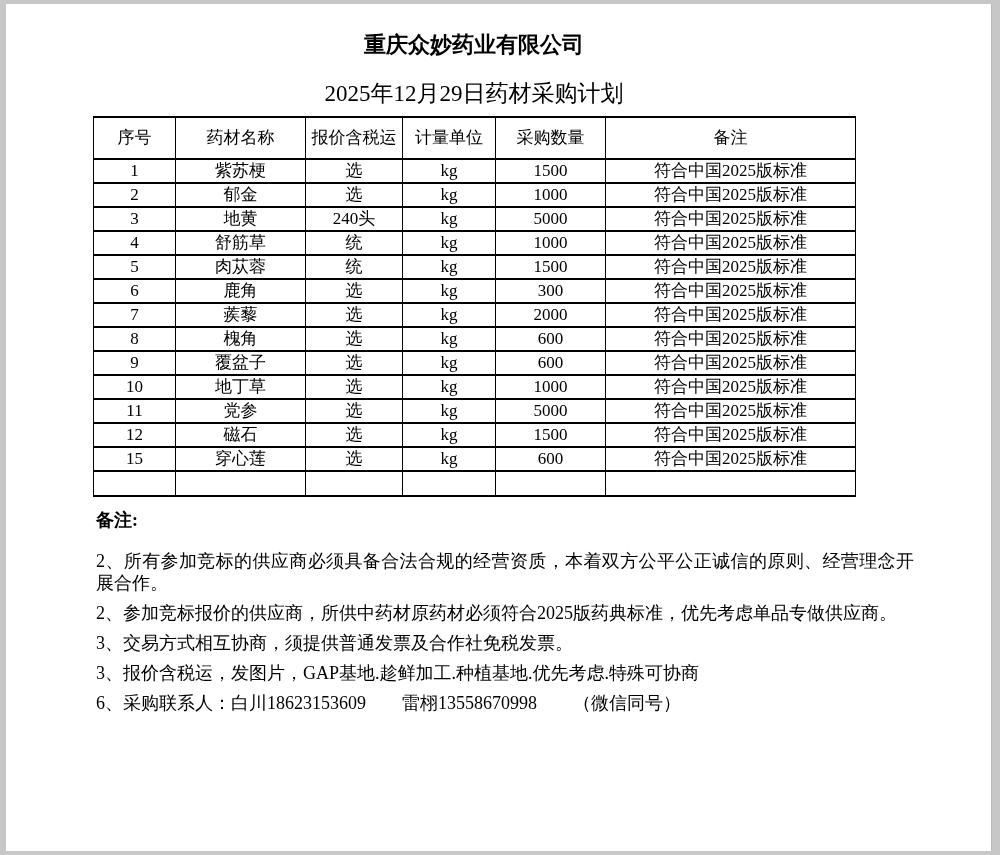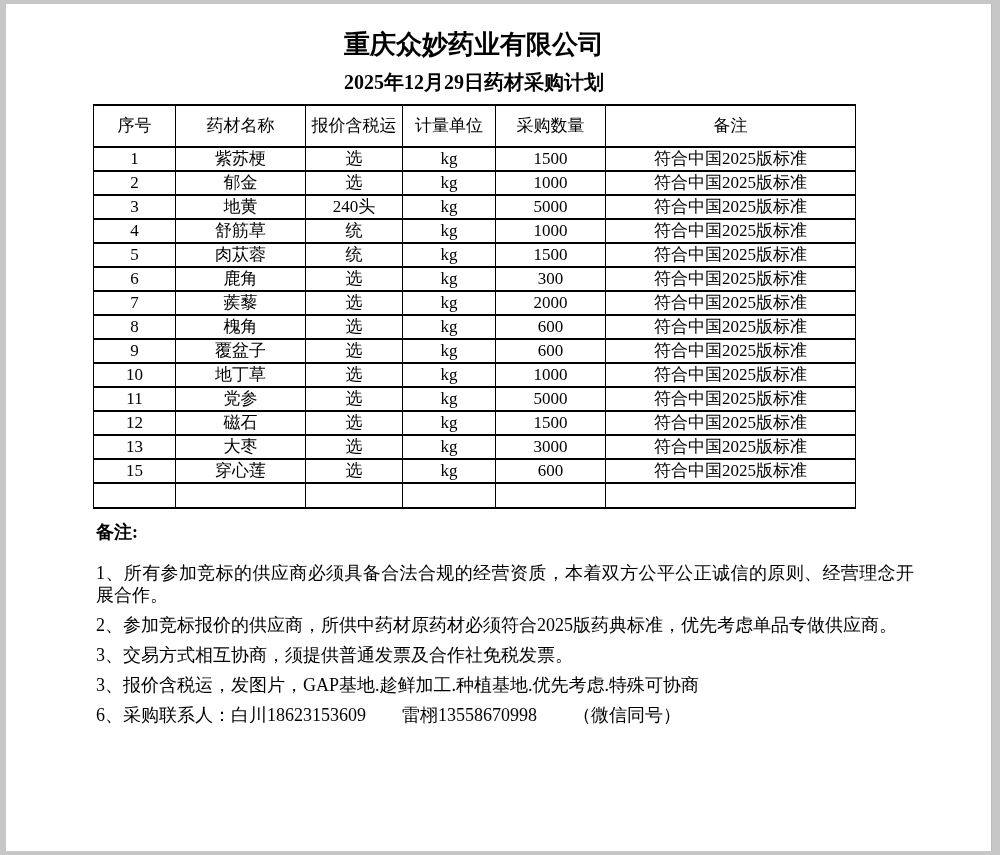--- a/index.html
+++ b/index.html
@@ -26,28 +26,28 @@
     box-sizing: border-box;
     overflow: hidden;
   }
   .title-block {
     margin-left: 87px;
     width: 762px;
     text-align: center;
   }
   h1.company-title {
     margin: 26px 0 0 0;
-    font-size: 26px;
+    font-size: 22px;
     font-weight: 700;
     line-height: 30px;
   }
   h2.doc-title {
-    margin: 7px 0 0 0;
-    font-size: 20px;
-    font-weight: 700;
+    margin: 19px 0 0 0;
+    font-size: 23px;
+    font-weight: 400;
     line-height: 30px;
   }
   table.procurement {
     border-collapse: collapse;
     table-layout: fixed;
     margin: 7px 0 0 87px;
     width: 762px;
   }
   .procurement th,
   .procurement td {
@@ -220,28 +220,20 @@
 
         <tr>
           <td>12</td>
           <td>磁石</td>
           <td>选</td>
           <td>kg</td>
           <td>1500</td>
           <td>符合中国2025版标准</td>
         </tr>
 
-        <tr>
-          <td>13</td>
-          <td>大枣</td>
-          <td>选</td>
-          <td>kg</td>
-          <td>3000</td>
-          <td>符合中国2025版标准</td>
-        </tr>
 
 
         <tr>
           <td>15</td>
           <td>穿心莲</td>
           <td>选</td>
           <td>kg</td>
           <td>600</td>
           <td>符合中国2025版标准</td>
         </tr>
@@ -252,20 +244,20 @@
           <td></td>
           <td></td>
           <td></td>
           <td></td>
         </tr>
       </tbody>
   </table>
 
   <div class="notes">
     <p class="notes-title">备注:</p>
-    <p class="note">1、所有参加竞标的供应商必须具备合法合规的经营资质，本着双方公平公正诚信的原则、经营理念开展合作。</p>
+    <p class="note">2、所有参加竞标的供应商必须具备合法合规的经营资质，本着双方公平公正诚信的原则、经营理念开展合作。</p>
     <p class="note">2、参加竞标报价的供应商，所供中药材原药材必须符合2025版药典标准，优先考虑单品专做供应商。</p>
     <p class="note">3、交易方式相互协商，须提供普通发票及合作社免税发票。</p>
     <p class="note">3、报价含税运，发图片，GAP基地.趁鲜加工.种植基地.优先考虑.特殊可协商</p>
     <p class="note">6、采购联系人：白川18623153609　　雷栩13558670998　　（微信同号）</p>
   </div>
 
 </div>
 
 </body></html>

